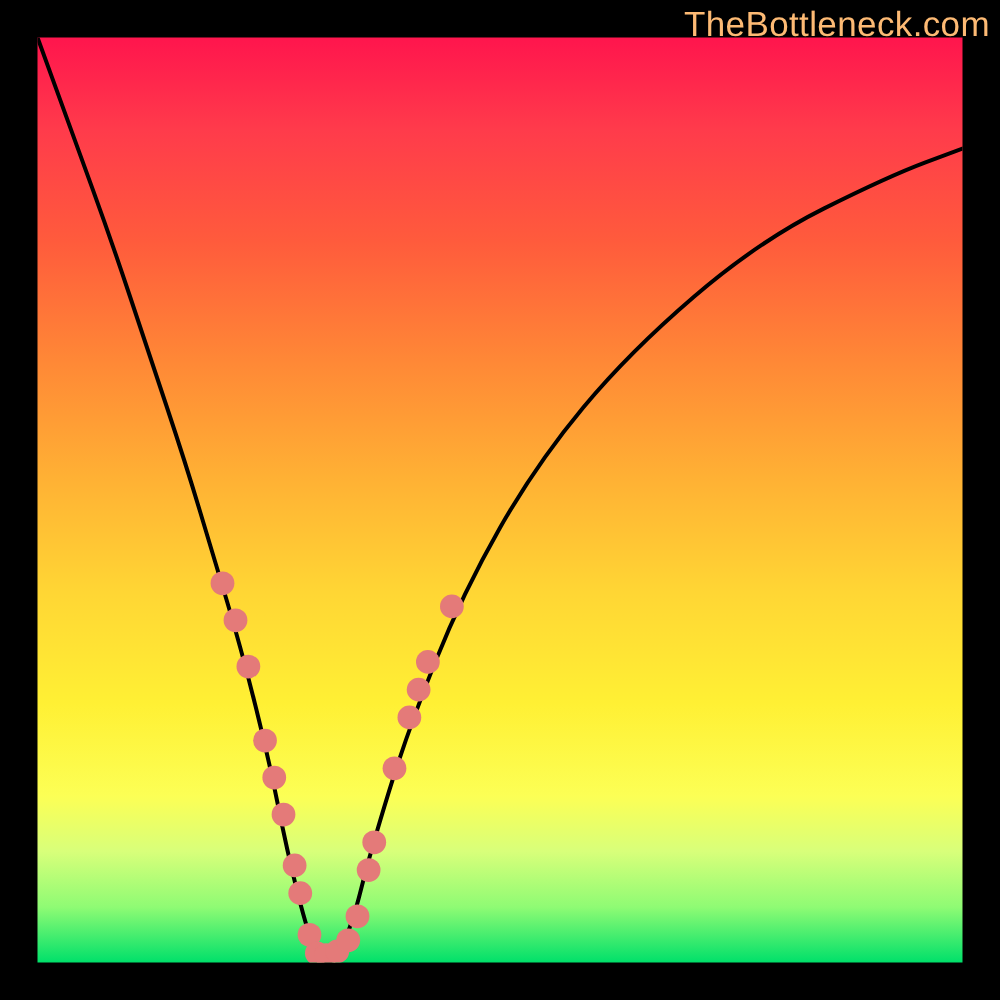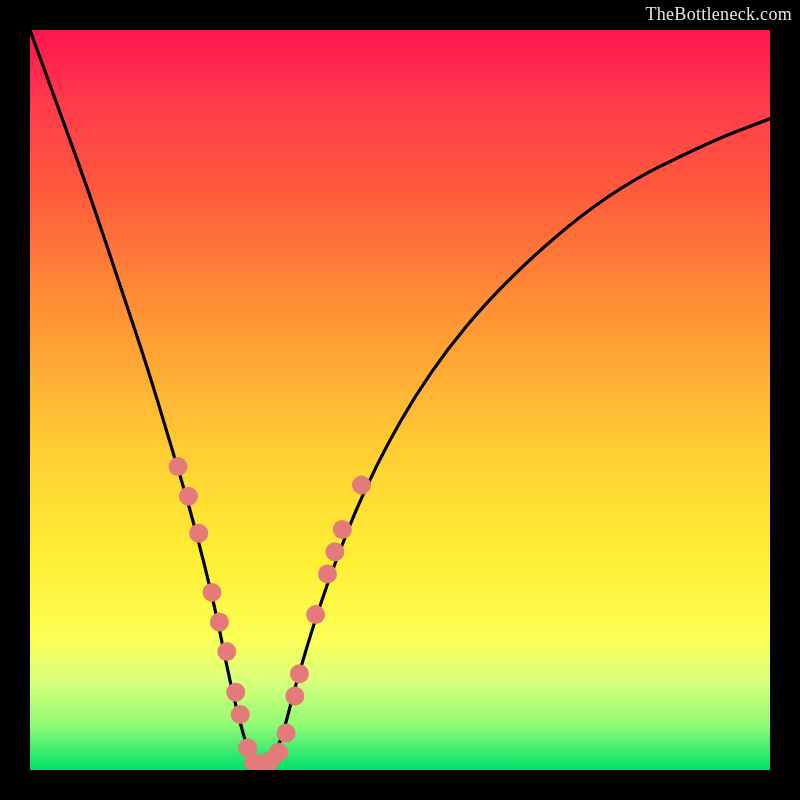--- a/index.html
+++ b/index.html
@@ -35,26 +35,25 @@
       #fcff55 82%,
       #d8ff7a 88%,
       #8ffb74 94%,
       #00e06a 100%
     );
   }
   .watermark {
     position: absolute;
     top: 4px;
     right: 8px;
-    color: #e5e5e5;
-    font-size: 18px;
+    color: #fdba74;
+    font-size: 28px;
     font-weight: 400;
     letter-spacing: 0.3px;
     z-index: 50;
-    font-family: Liberation Serif, serif;
   }
   svg.curve {
     position: absolute;
     left: 0; top: 0;
     width: 740px;
     height: 740px;
   }
 </style>
 </head>
 <body>

